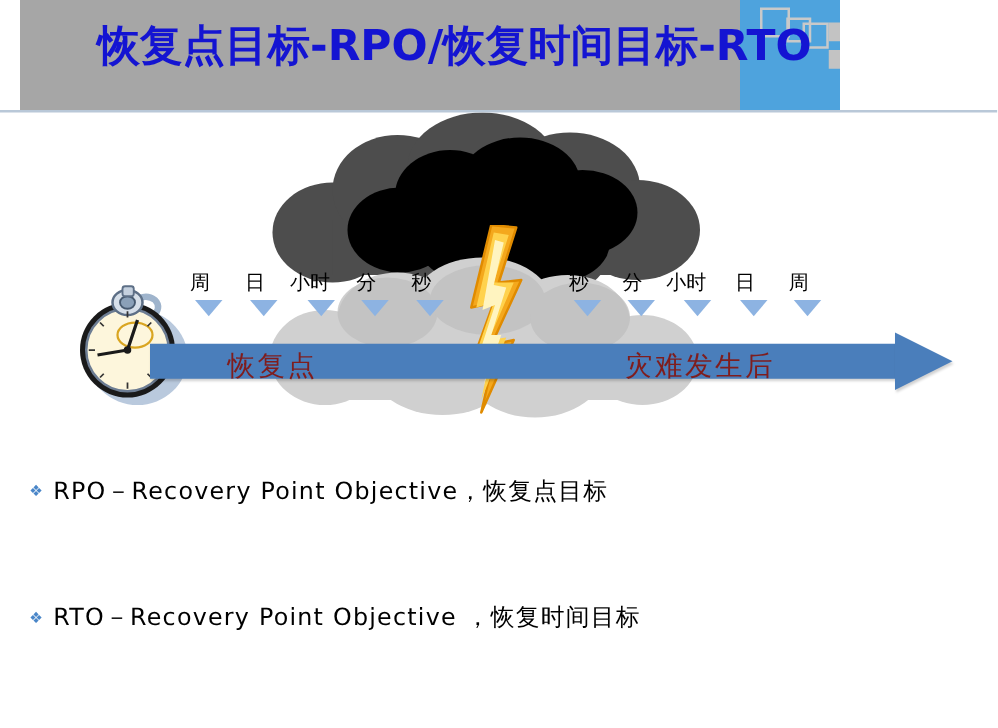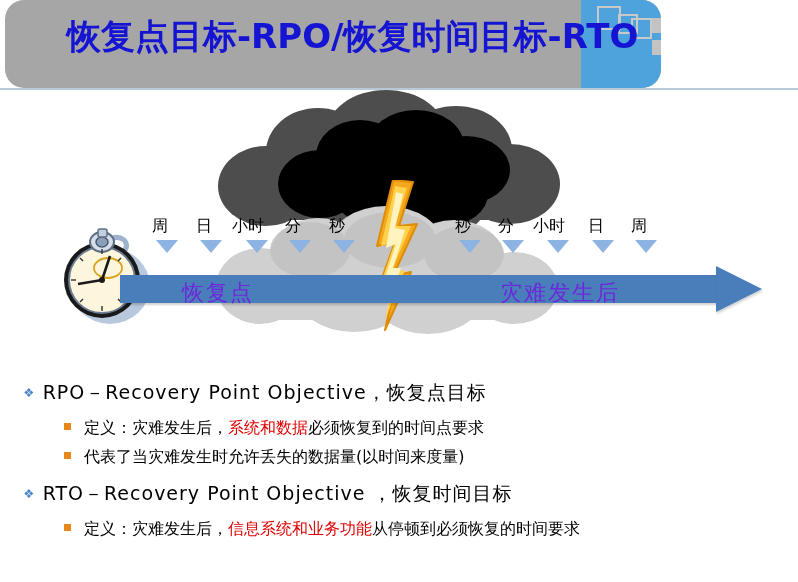--- a/index.html
+++ b/index.html
@@ -20,26 +20,25 @@
     left: 0; top: 0;
     width: 798px;
     height: 582px;
     background: #ffffff;
     overflow: hidden;
   }
 
   
   #header {
     position: absolute;
-    left: 5px; top: 0;
+    left: 16px; top: 0;
     width: 656px;
     height: 88px;
     background: #a6a6a6;
     overflow: hidden;
-    border-radius: 19px;
   }
   #header-blue-panel {
     position: absolute;
     right: 0; top: 0;
     width: 80px;
     height: 88px;
     background: #4ea3dd;
   }
   .deco-sq {
     position: absolute;
@@ -135,21 +134,21 @@
     border-top: 23px solid transparent;
     border-bottom: 23px solid transparent;
     border-left: 46px solid #4a7ebb;
     filter: drop-shadow(1px 2px 1px rgba(0,0,0,0.18));
   }
   .arrow-label {
     position: absolute;
     top: 12px;
     font-family: "DejaVu Sans", sans-serif;
     font-size: 22px;
-    color: #6d28d9;
+    color: #7f1d1d;
     white-space: nowrap;
     letter-spacing: 2px;
   }
   #arrow-label-left { left: 62px; }
   #arrow-label-right { left: 380px; }
 
   
   .tick-tri {
     position: absolute;
     width: 0; height: 0;
@@ -356,32 +355,23 @@
       <div id="arrow-label-right" class="arrow-label">灾难发生后</div>
     </div>
   </div>
 
   <div id="body-text">
 
     <div class="lvl1" style="top:12px;">
       <span class="lvl1-bullet">❖</span><span class="lvl1-text">RPO－Recovery Point Objective，恢复点目标</span>
     </div>
 
-    <div class="lvl2" style="top:50px;">
-      <span class="lvl2-bullet"></span><span>定义：灾难发生后，</span><span class="red">系统和数据</span><span>必须恢复到的时间点要求</span>
-    </div>
-
-    <div class="lvl2" style="top:79px;">
-      <span class="lvl2-bullet"></span><span>代表了当灾难发生时允许丢失的数据量(以时间来度量)</span><span class="red"></span><span></span>
-    </div>
+
 
     <div class="lvl1" style="top:113px;">
       <span class="lvl1-bullet">❖</span><span class="lvl1-text">RTO－Recovery Point Objective ，恢复时间目标</span>
     </div>
 
-    <div class="lvl2" style="top:151px;">
-      <span class="lvl2-bullet"></span><span>定义：灾难发生后，</span><span class="red">信息系统和业务功能</span><span>从停顿到必须恢复的时间要求</span>
-    </div>
 
 
   </div>
 
 </div>
 
 </body></html>

